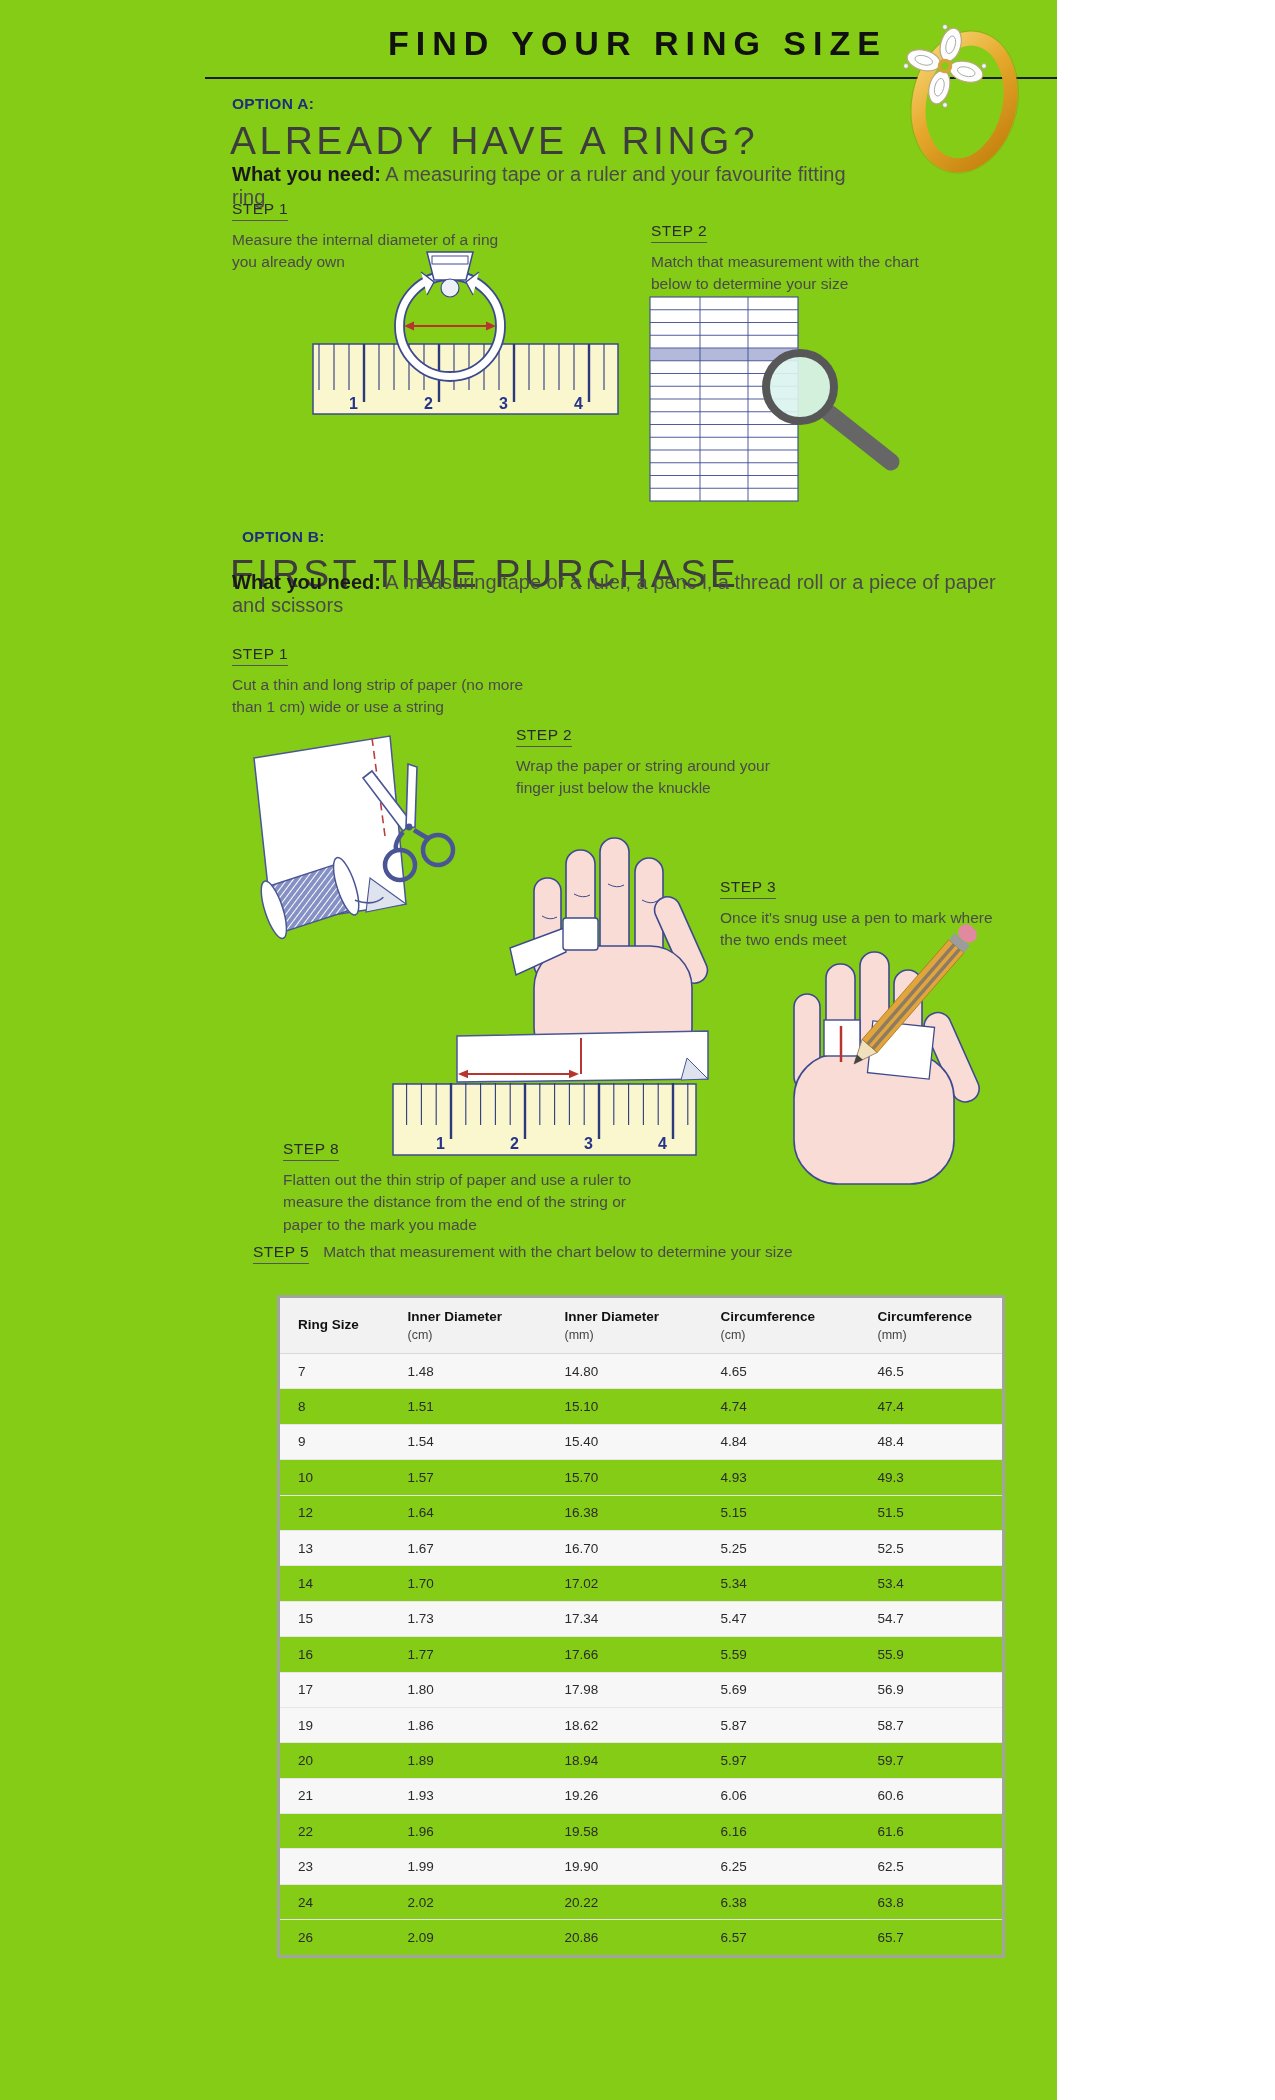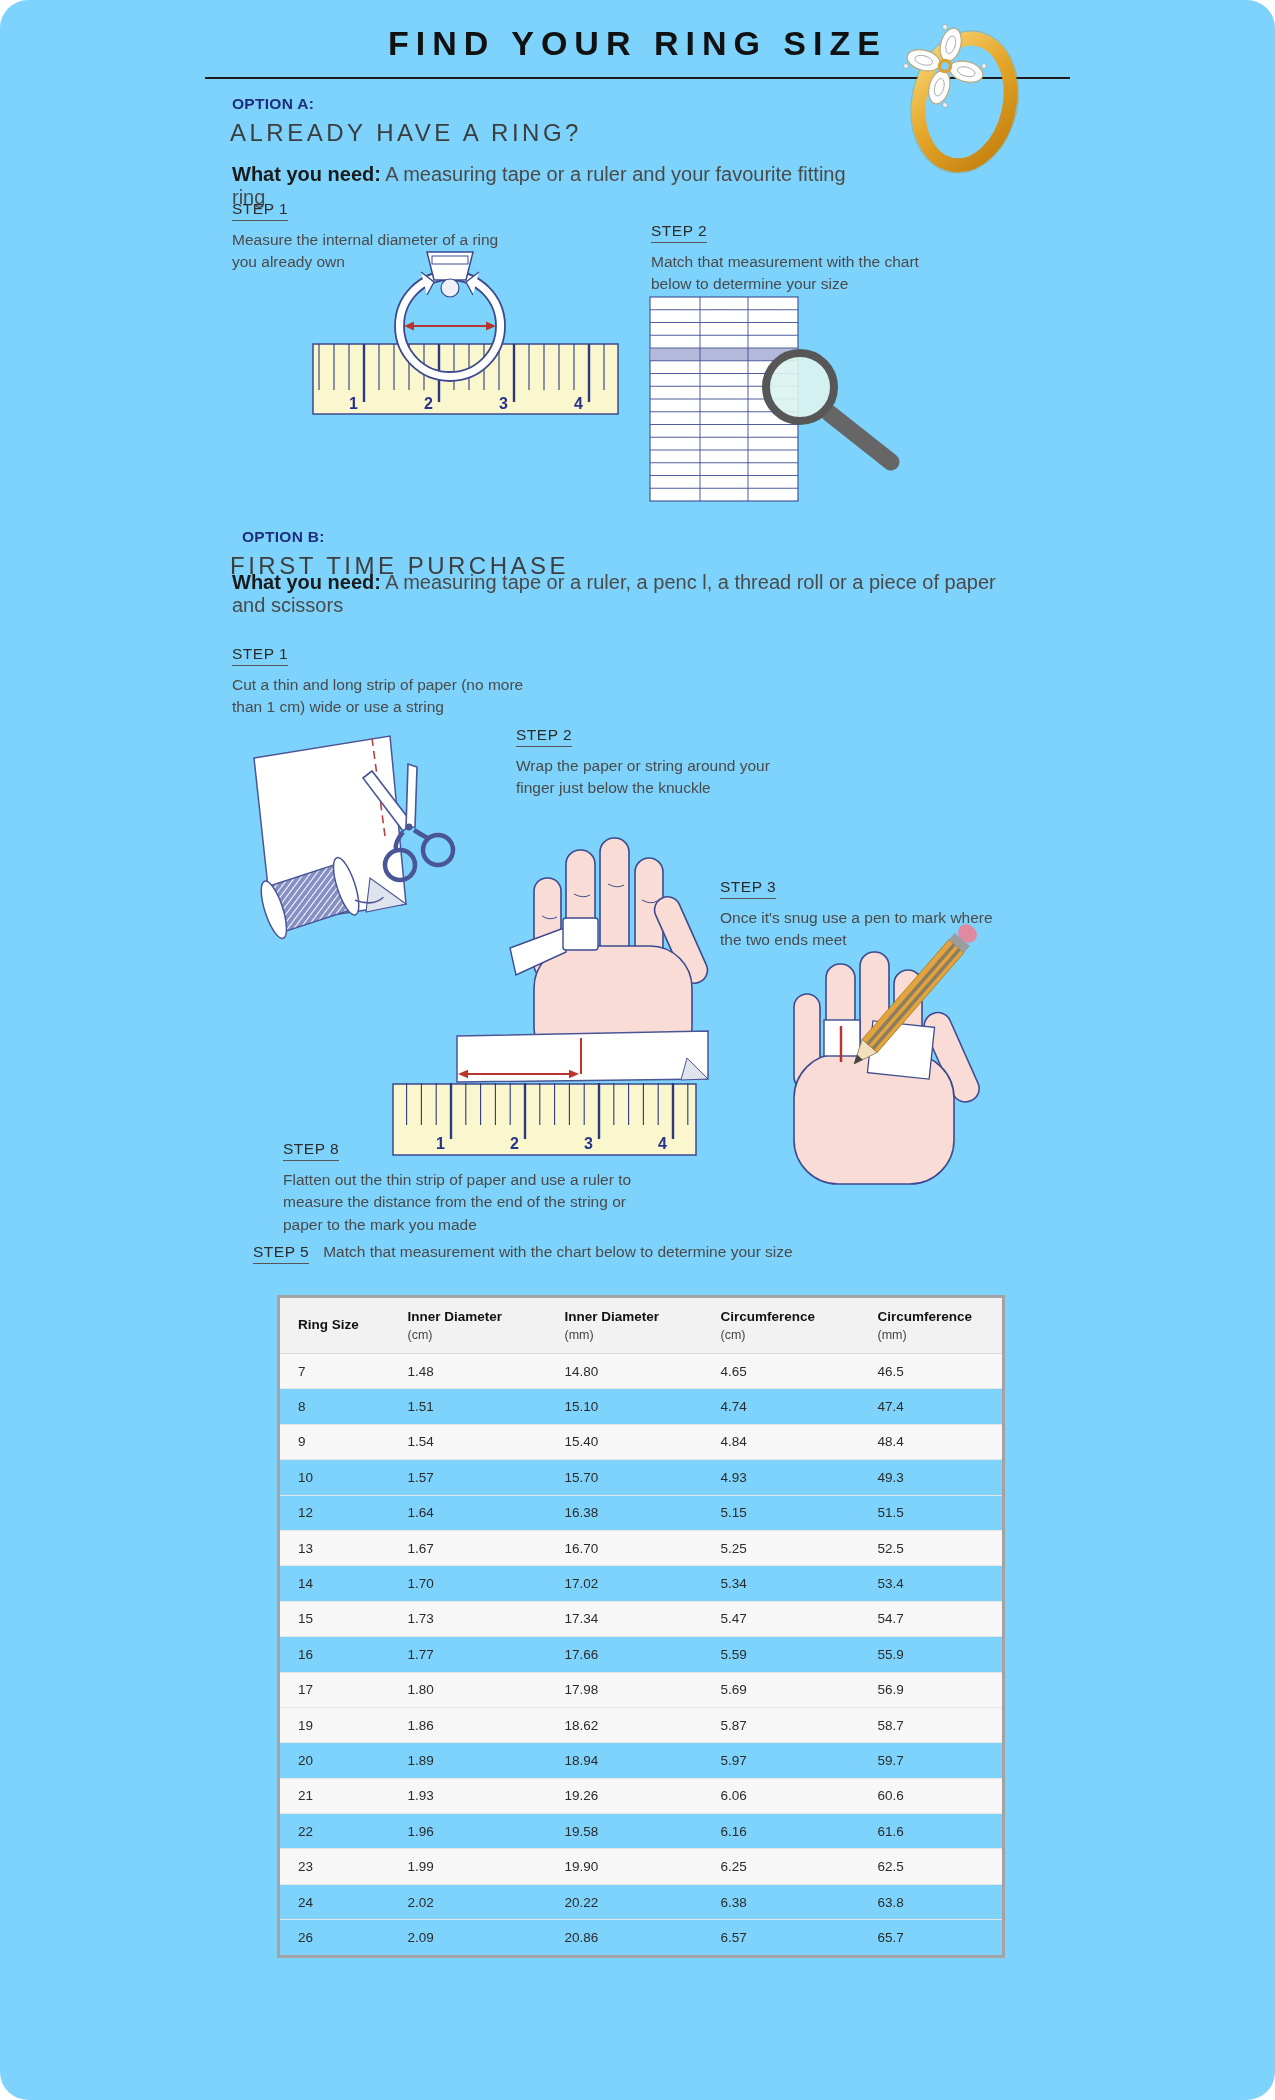--- a/index.html
+++ b/index.html
@@ -1,23 +1,23 @@
 <!DOCTYPE html>
 <html><head>
 <meta charset="utf-8">
 <style>
   html,body{margin:0;padding:0;background:#fff;}
-  .page{position:relative;width:1275px;height:2100px;background:#7dd3fc;overflow:hidden;
-        font-family:"Liberation Sans",sans-serif;color:#333;border-radius:28px;}
+  .page{position:relative;width:1057px;height:2100px;background:#84cc16;overflow:hidden;
+        font-family:"Liberation Sans",sans-serif;color:#333;}
   .abs{position:absolute;}
   .page-title{left:0;top:24px;width:1275px;text-align:center;font-size:34px;font-weight:bold;
               letter-spacing:7px;color:#111;}
   .title-rule{left:205px;top:77px;width:865px;height:1.5px;background:#1c1c1c;}
   .option-label{font-size:15.5px;font-weight:bold;color:#1f2e7b;letter-spacing:.3px;}
-  .option-heading{font-size:24px;font-weight:300;letter-spacing:3.5px;color:#3d3d3d;margin-top:6px;}
+  .option-heading{font-size:39px;font-weight:300;letter-spacing:3.5px;color:#3d3d3d;margin-top:6px;}
   .need{font-size:20px;color:#4a4a4a;margin-top:11px;}
   .need b{color:#1a1a1a;}
   .step .step-label{display:inline-block;font-size:15.5px;font-weight:normal;color:#2b2b2b;
                     letter-spacing:.5px;border-bottom:1.6px solid #555;padding-bottom:2px;}
   .step .step-text{font-size:15.5px;color:#4a4a4a;line-height:1.45;margin-top:8px;}
   .step5-row{font-size:15.5px;color:#4a4a4a;}
   .step5-row .step-label{margin-right:14px;}
   
   .size-chart{border-collapse:collapse;width:725px;table-layout:fixed;border:3px solid #a3a3a3;
               font-size:13.5px;color:#2b2b2b;}

